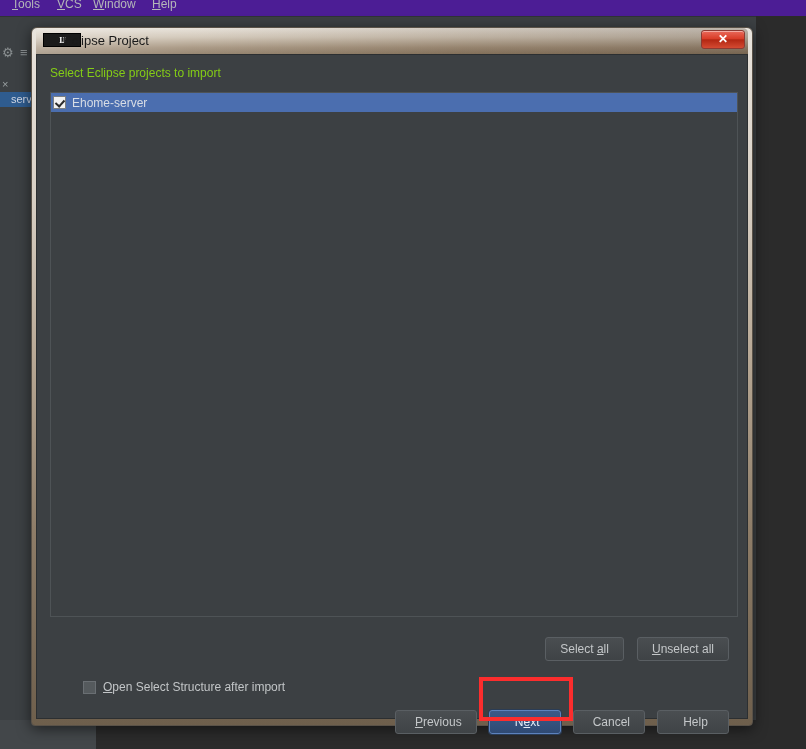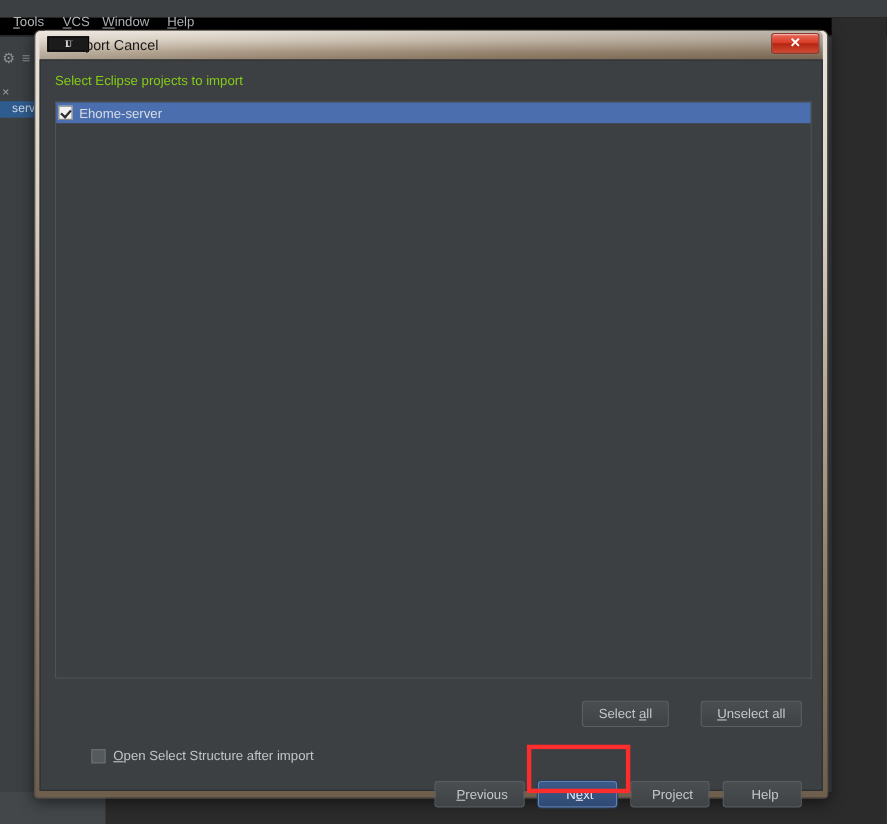--- a/index.html
+++ b/index.html
@@ -20,23 +20,23 @@
 
   
   #ide-backdrop {
     position: absolute;
     left: 0; top: 0;
     width: 806px; height: 749px;
     background: #3c4043;
   }
   #ide-menubar {
     position: absolute;
-    left: 0; top: 16px;
+    left: 0; top: 0;
     width: 806px; height: 16px;
-    background: #000000;
+    background: #4c1d95;
     border-bottom: 1px solid #2f3336;
   }
   #ide-menubar .menu-item {
     position: absolute;
     top: -3px;
     font-size: 12px;
     color: #b4b7b8;
     white-space: nowrap;
   }
   #ide-menubar .menu-item u { text-decoration: underline; }
@@ -221,21 +221,21 @@
   .row-label {
     font-size: 12px;
     color: #d8dde5;
     white-space: nowrap;
   }
 
   #select-buttons {
     position: absolute;
     right: 18px; top: 582px;
     display: flex;
-    gap: 29px;
+    gap: 13px;
   }
   .btn {
     min-width: 60px;
     height: 24px;
     padding: 0 14px;
     box-sizing: border-box;
     background: linear-gradient(180deg, #4a4e51 0%, #3f4346 100%);
     border: 1px solid #5a5f63;
     border-radius: 3px;
     color: #c4c7c9;
@@ -324,21 +324,21 @@
 
   <div id="ide-right-area"></div>
   <div id="ide-left-strip"></div>
   <div id="ide-bottom-area"></div>
 </div>
 
 <div id="import-dialog">
 
   <div id="dialog-titlebar">
     <div id="dialog-icon">IJ</div>
-    <div id="dialog-title">Import Cancel</div>
+    <div id="dialog-title">Eclipse Project</div>
     <div id="dialog-close">✕</div>
   </div>
 
   <div id="dialog-body">
 
     <div id="section-label">Select Eclipse projects to import</div>
 
     <div id="project-list">
       <div class="list-row selected">
         <span class="row-check"></span>
@@ -352,20 +352,20 @@
     </div>
 
     <div id="open-structure-row">
       <span id="open-structure-box"></span>
       <span id="open-structure-label"><u>O</u><span>pen Select Structure after import</span></span>
     </div>
 
     <div id="nav-buttons">
       <div class="btn"><u>P</u>revious</div>
       <div class="btn default">N<u>e</u>xt</div>
-      <div class="btn">Project</div>
+      <div class="btn">Cancel</div>
       <div class="btn">Help</div>
     </div>
 
   </div>
 </div>
 
 <div id="annotation-rect"></div>
 
 </body></html>

